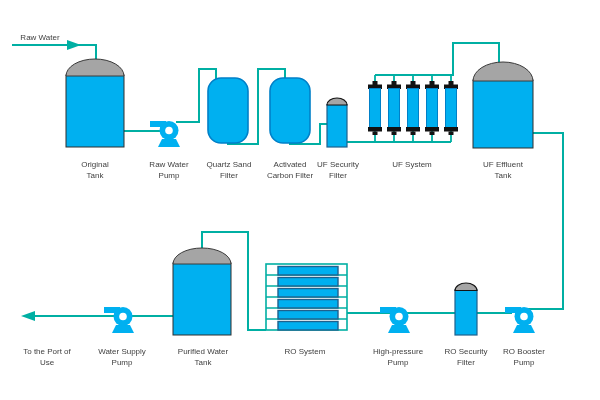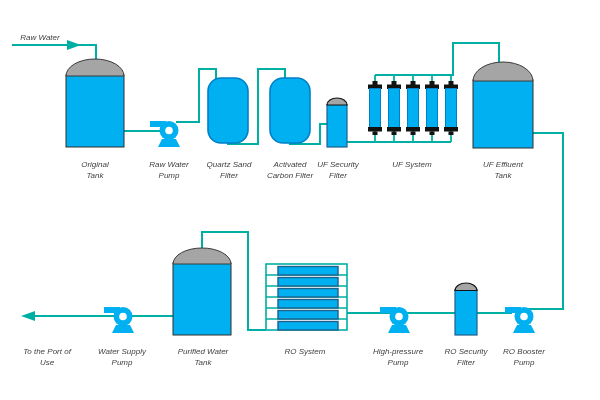--- a/index.html
+++ b/index.html
@@ -1,16 +1,16 @@
 <!DOCTYPE html>
 <html style="--pipe-teal: #00AFA3; --equipment-cyan: #00B0F0; --tank-dome-gray: #A5A5A5; --vessel-border-blue: #0080C8; --membrane-border-navy: #1F618D; --cap-black: #121212; --label-text: #3F3F3F; --background: #FFFFFF;"><head>
 <meta charset="utf-8">
 <style>
   html,body{margin:0;padding:0;background:#fff;}
-  .stage{width:600px;height:400px;background:var(--background,#fff);position:relative;overflow:hidden;font-style:italic;}
+  .stage{width:600px;height:400px;background:var(--background,#fff);position:relative;overflow:hidden;}
   svg text{font-family:"Liberation Sans",sans-serif;font-size:8px;fill:var(--label-text);}
   .pipe{stroke:var(--pipe-teal);stroke-width:2;fill:none;}
   .stub{stroke:var(--pipe-teal);stroke-width:1.8;fill:none;}
   .frame{stroke:var(--pipe-teal);stroke-width:1.6;fill:none;}
   .arrow{fill:var(--pipe-teal);}
   .capsule{fill:var(--equipment-cyan);stroke:var(--vessel-border-blue);stroke-width:1.6;}
   .tank-body{fill:var(--equipment-cyan);stroke:#2f2f2f;stroke-width:1;}
   .dome{fill:var(--tank-dome-gray);stroke:#3a3a3a;stroke-width:1;}
   .small-body{fill:var(--equipment-cyan);stroke:var(--membrane-border-navy);stroke-width:1.2;}
   .small-dome{fill:var(--tank-dome-gray);stroke:#141414;stroke-width:1.2;}

